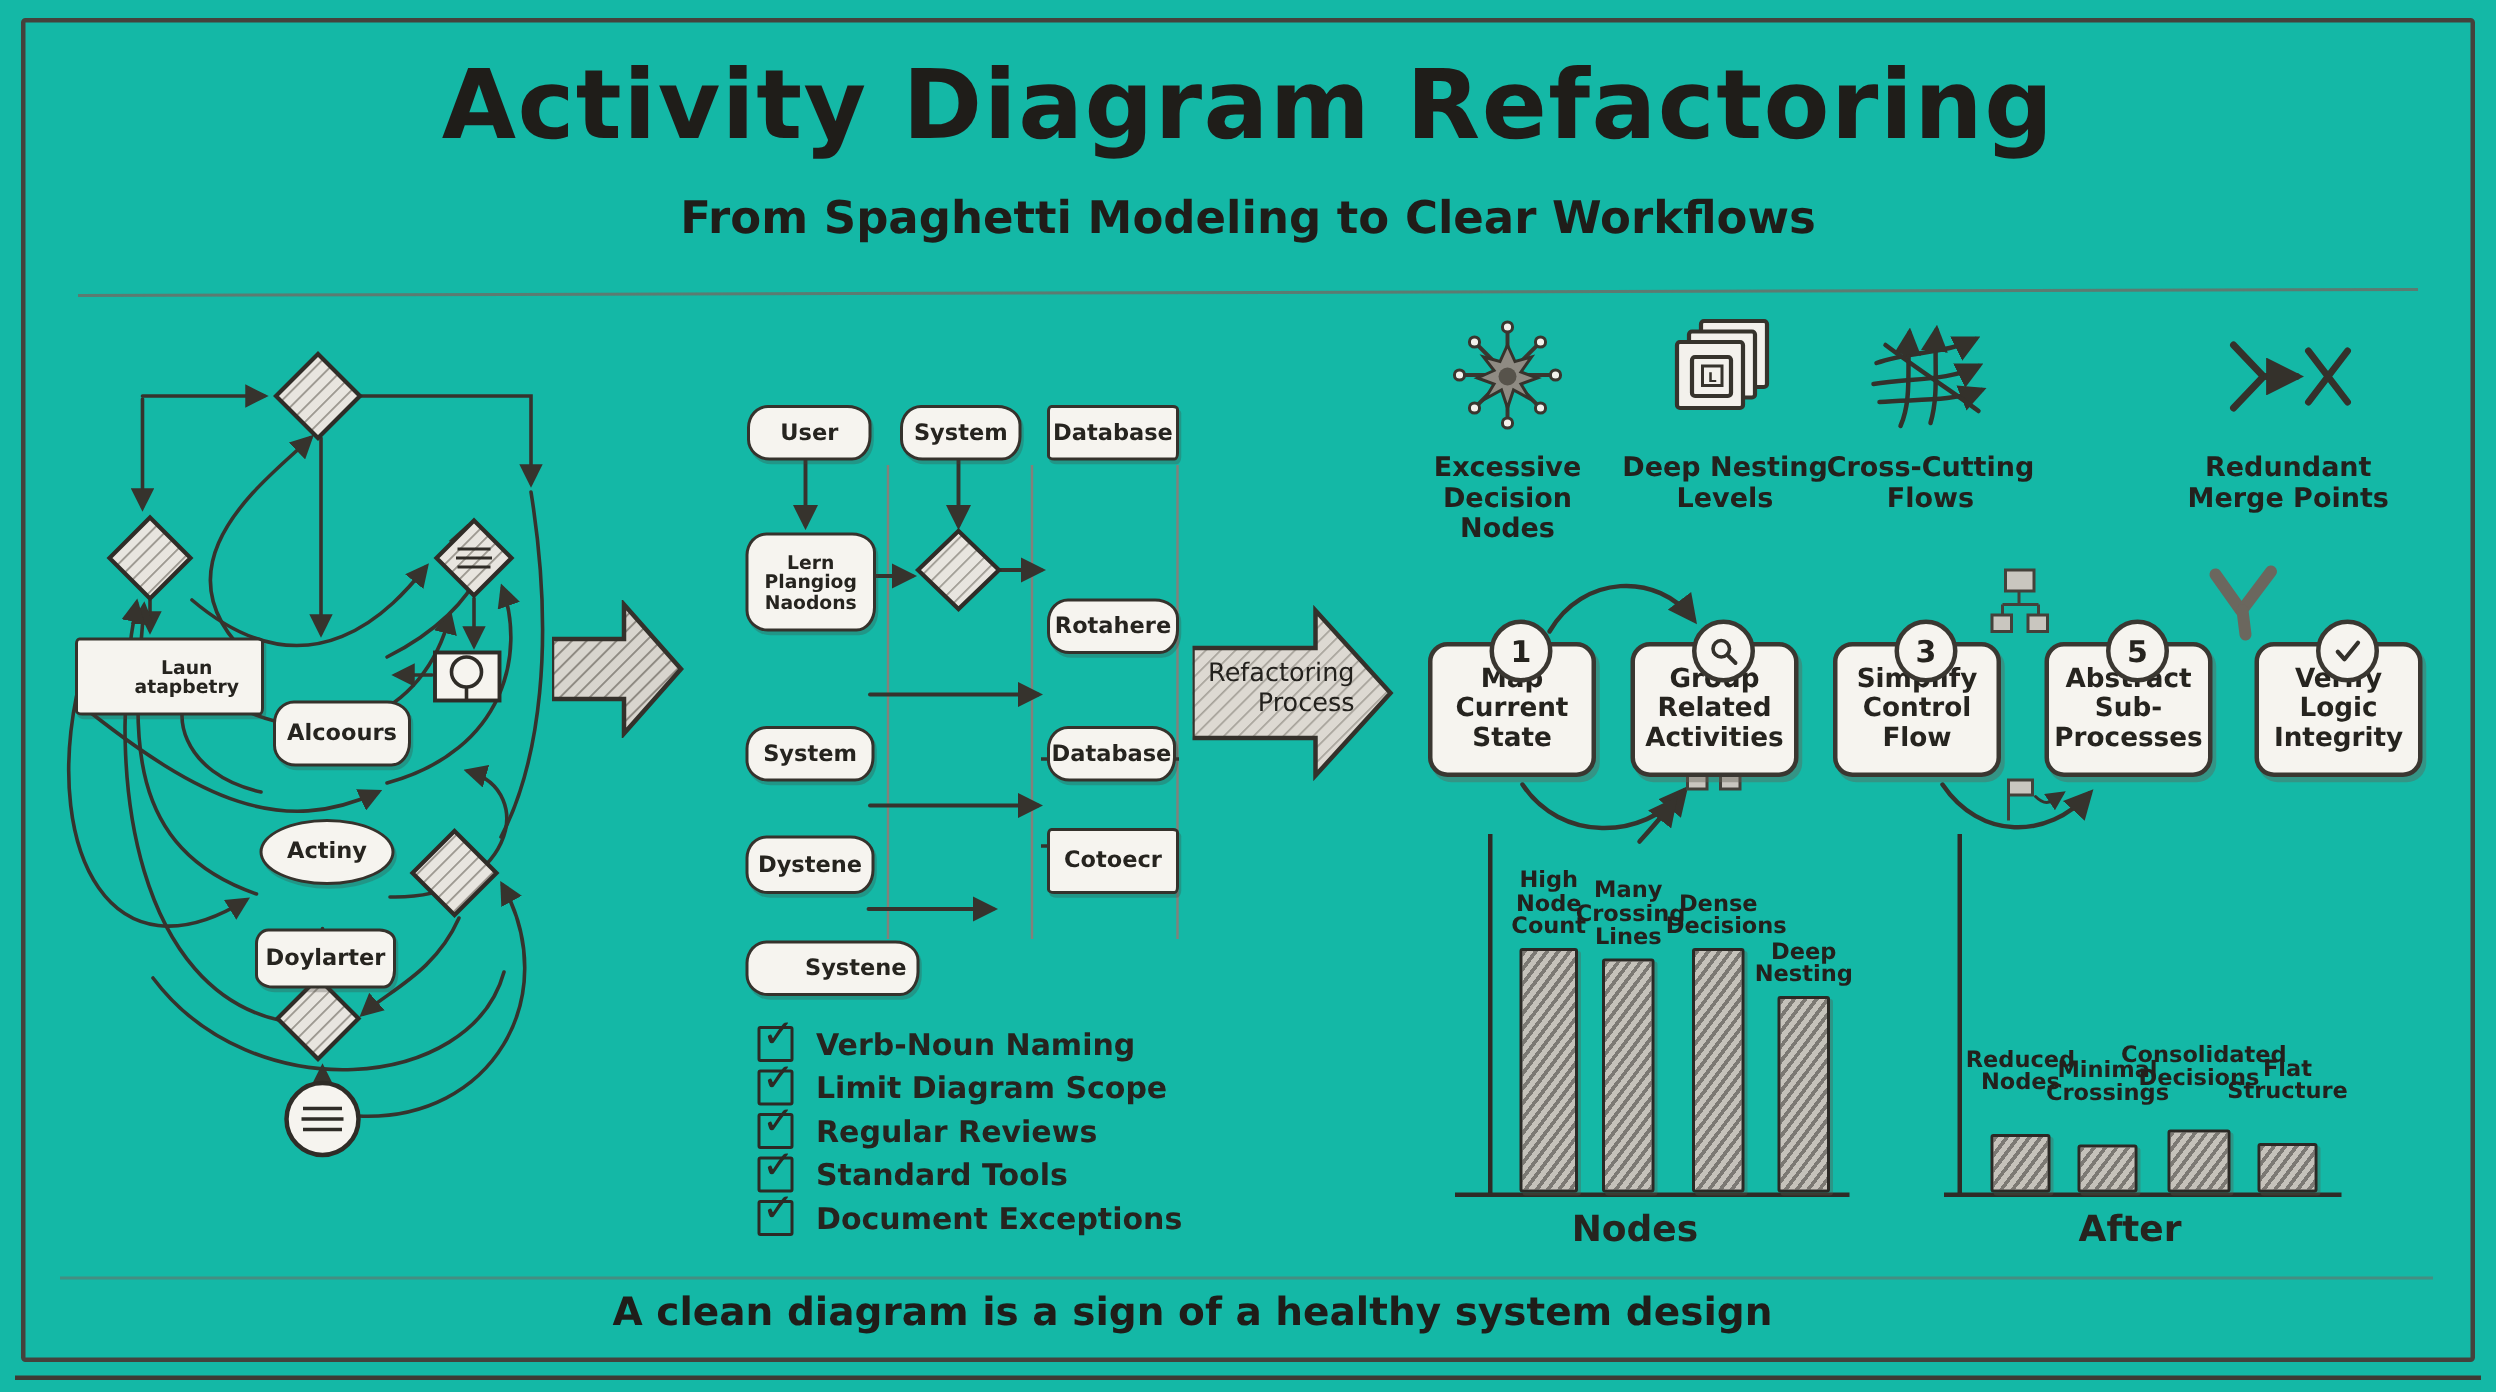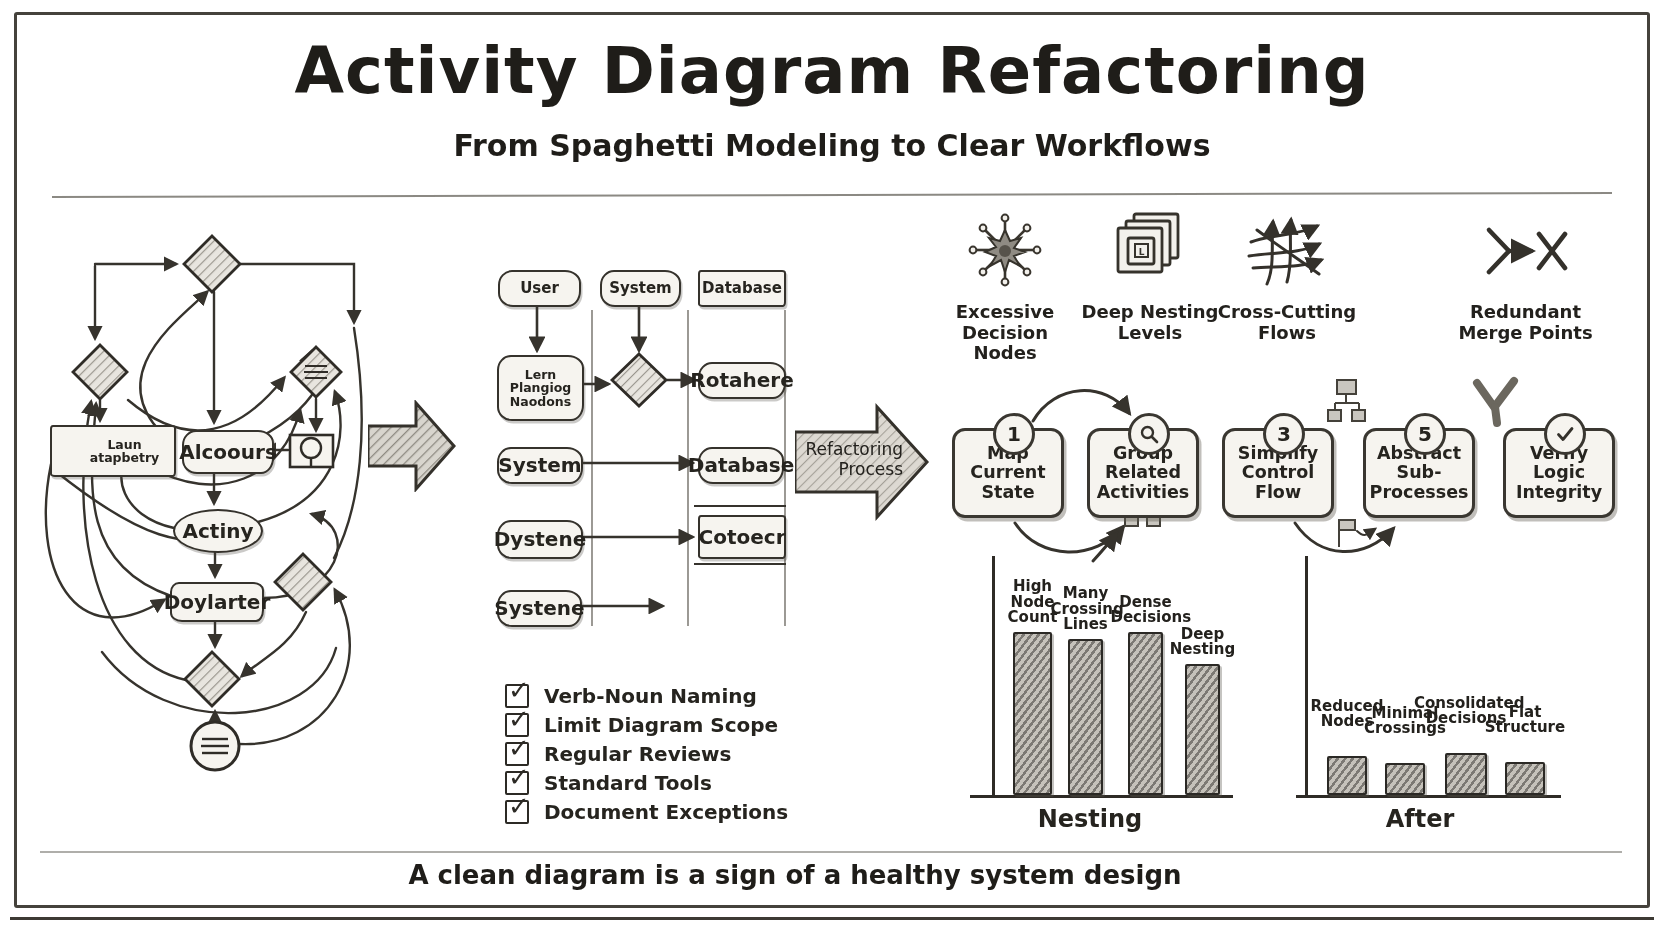--- a/index.html
+++ b/index.html
@@ -1,16 +1,16 @@
 <!DOCTYPE html>
 <html><head>
 <meta charset="utf-8">
 <style>
   html,body{margin:0;padding:0;background:#e9e7e1;font-family:"DejaVu Sans",sans-serif;}
-  #stage{position:relative;width:1664px;height:928px;background:#ffffff;overflow:hidden;color:#26241f;}
+  #stage{position:relative;width:1664px;height:928px;background:#14b8a6;overflow:hidden;color:#26241f;}
   .abs{position:absolute;}
   
   .frame{position:absolute;left:14px;top:12px;right:14px;bottom:20px;border:3px solid #45423c;border-radius:3px;pointer-events:none;}
   .frame2{position:absolute;left:10px;bottom:8px;right:10px;height:3px;background:#3d3a34;}
   .rule{position:absolute;background:#6e6b64;height:2px;}
   
   .title{position:absolute;left:0;width:100%;text-align:center;font-weight:bold;color:#1f1d19;}
   #main-title{top:34px;font-size:64px;letter-spacing:1px;}
   #sub-title{top:128px;font-size:30px;}
   
@@ -38,21 +38,21 @@
   .chart{position:absolute;}
   .axis-y{position:absolute;width:2.5px;background:#2e2b26;top:8px;}
   .axis-x{position:absolute;height:3px;background:#2e2b26;left:4px;right:0;}
   .bar{position:absolute;border:2.5px solid #2b2925;border-radius:2px;box-sizing:border-box;
        background:repeating-linear-gradient(127deg,rgba(45,42,38,.55) 0 2.5px,rgba(160,156,148,.38) 2.5px 6px),#dcd9d2;
        box-shadow:2px 2px 0 rgba(90,86,78,.35);}
   .bar-label{position:absolute;width:70px;text-align:center;font-size:15px;font-weight:bold;line-height:1.05;color:#23211d;}
   .chart-title{position:absolute;bottom:0;left:50px;width:160px;text-align:center;font-size:24px;font-weight:bold;}
   
   .lane-hdr{font-size:15px;}
-  .small-node{font-size:20px;}
+  .small-node{font-size:15px;margin-top:37px;}
   .tiny-node{font-size:12.5px;padding:1px;}
   
   .arrow-label{position:absolute;text-align:right;font-weight:normal;font-size:17px;line-height:1.15;color:#23211d;}
   #footer-caption{position:absolute;top:860px;left:60px;width:1470px;text-align:center;font-size:26px;font-weight:bold;color:#1f1d19;}
 </style>
 </head>
 <body>
 
 <div id="stage">
   <div class="frame"></div>
@@ -174,21 +174,21 @@
         <line x1="206" y1="254" x2="298" y2="254"></line>
         <line x1="206" y1="312" x2="298" y2="312"></line>
       </g>
     </svg>
     <div class="nbox pill lane-hdr" style="left:10px;top:18px;width:79px;height:33px;">User</div>
     <div class="nbox pill lane-hdr" style="left:112px;top:18px;width:77px;height:33px;">System</div>
     <div class="nbox sq lane-hdr" style="left:210px;top:18px;width:84px;height:33px;">Database</div>
     <div class="nbox pill tiny-node" style="left:9px;top:103px;width:81px;height:60px;">Lern Plangiog Naodons</div>
     <div class="nbox pill small-node" style="left:9px;top:195px;width:82px;height:33px;">System</div>
     <div class="nbox pill small-node" style="left:9px;top:268px;width:82px;height:35px;">Dystene</div>
-    <div class="nbox pill small-node" style="left:9px;top:338px;width:81px;height:33px;">Systene</div>
+    <div class="nbox pill small-node" style="left:9px;top:338px;width:81px;height:33px;padding-left:31px;">Systene</div>
     <div class="nbox pill small-node" style="left:210px;top:110px;width:84px;height:33px;">Rotahere</div>
     <div class="nbox pill small-node" style="left:210px;top:195px;width:82px;height:33px;">Database</div>
     <div class="nbox sq small-node" style="left:210px;top:263px;width:84px;height:40px;">Cotoecr</div>
   </div>
 
   <div class="abs" style="left:795px;top:402px;width:135px;height:120px;">
     <svg width="135" height="120" viewBox="0 0 135 120">
       <defs>
           <pattern id="ba2-h" width="7" height="7" patternUnits="userSpaceOnUse" patternTransform="rotate(45)">
         <rect width="7" height="7" fill="#ddd9d2"></rect>
@@ -383,21 +383,21 @@
       <span class="cb">
           <span class="tick">✓</span>
         </span>
       <span class="check-label">Document Exceptions</span>
     </div>
   </div>
 
   <div class="chart" id="before-chart" style="left:960px;top:548px;width:275px;height:285px;">
     <div class="axis-y" style="left:32px;bottom:35px;"></div>
     <div class="axis-x" style="bottom:35px;left:10px;right:2px;"></div>
-    <div class="chart-title">Nesting</div>
+    <div class="chart-title">Nodes</div>
   <div class="bar" style="left: 53px; width: 39px; height: 163px; bottom: 38px;"></div>
       <div class="bar-label" style="left: 37.5px; width: 70px; bottom: 207px; text-align: center;">High Node Count</div>
       <div class="bar" style="left: 108px; width: 35px; height: 156px; bottom: 38px;"></div>
       <div class="bar-label" style="left: 90.5px; width: 70px; bottom: 200px;">Many Crossing Lines</div>
       <div class="bar" style="left: 168px; width: 35px; height: 163px; bottom: 38px;"></div>
       <div class="bar-label" style="left: 150.5px; width: 70px; bottom: 207px;">Dense Decisions</div>
       <div class="bar" style="left: 225px; width: 35px; height: 131px; bottom: 38px;"></div>
       <div class="bar-label" style="left: 207.5px; width: 70px; bottom: 175px;">Deep Nesting</div>
     </div>
 

